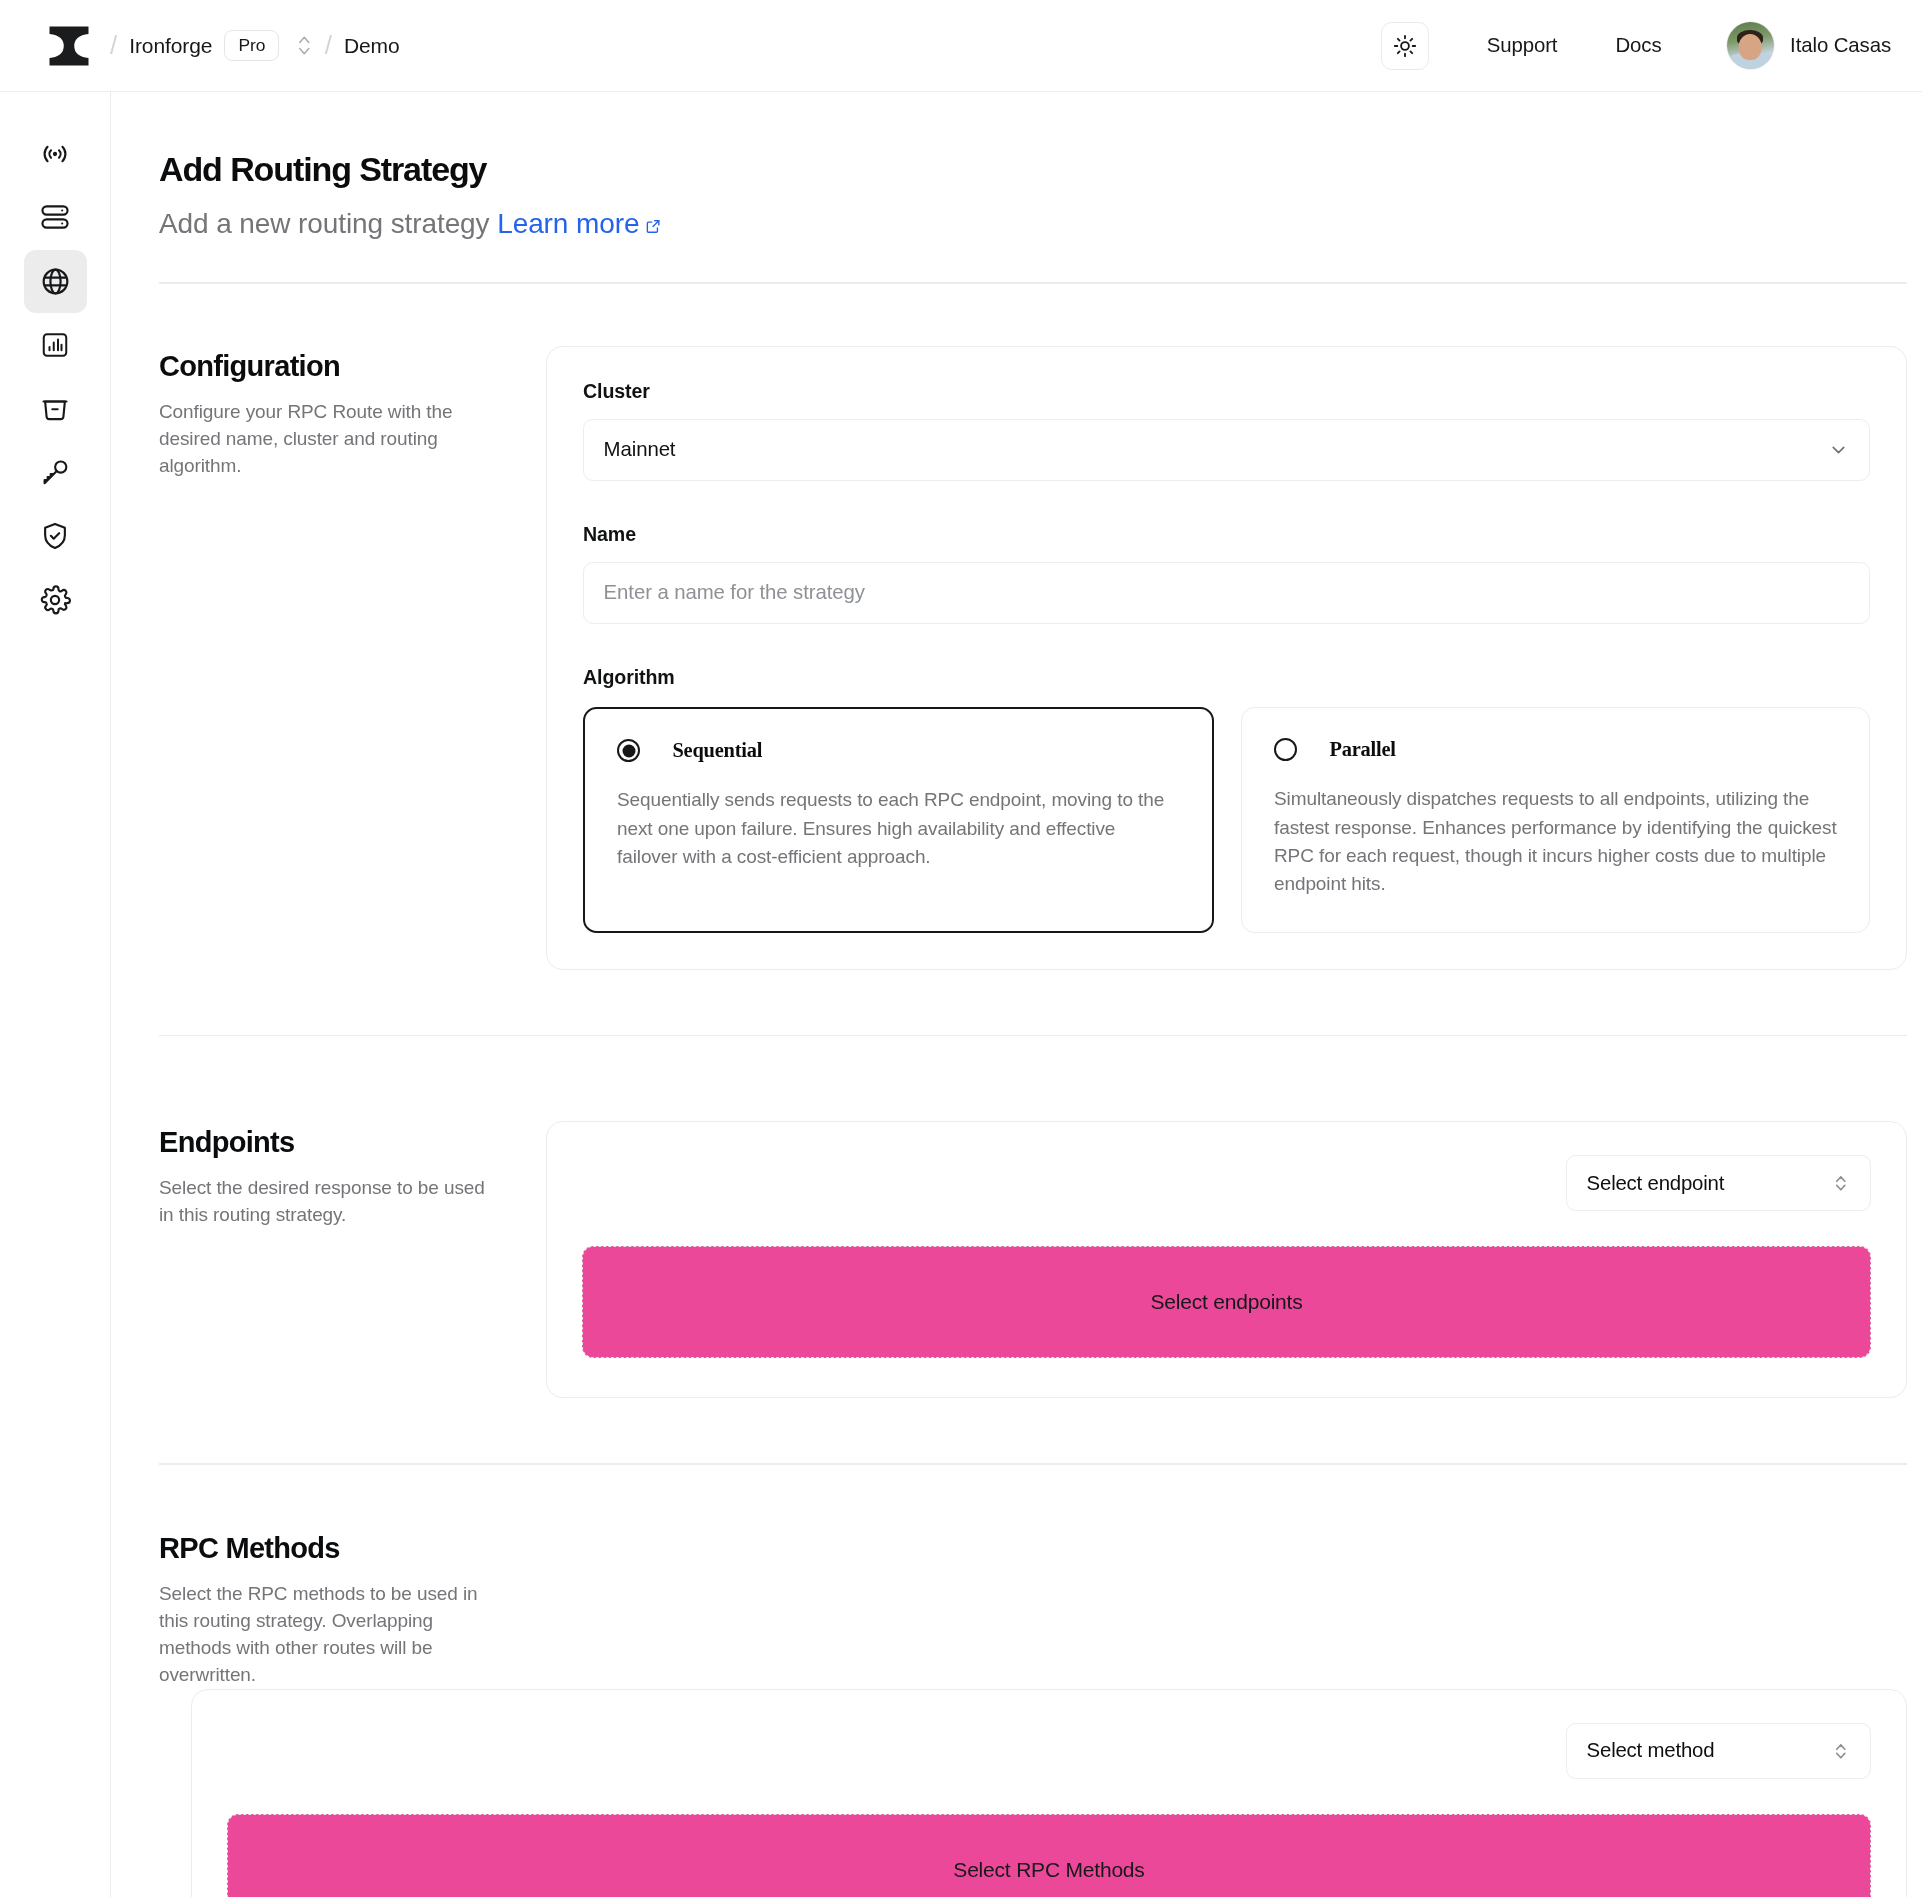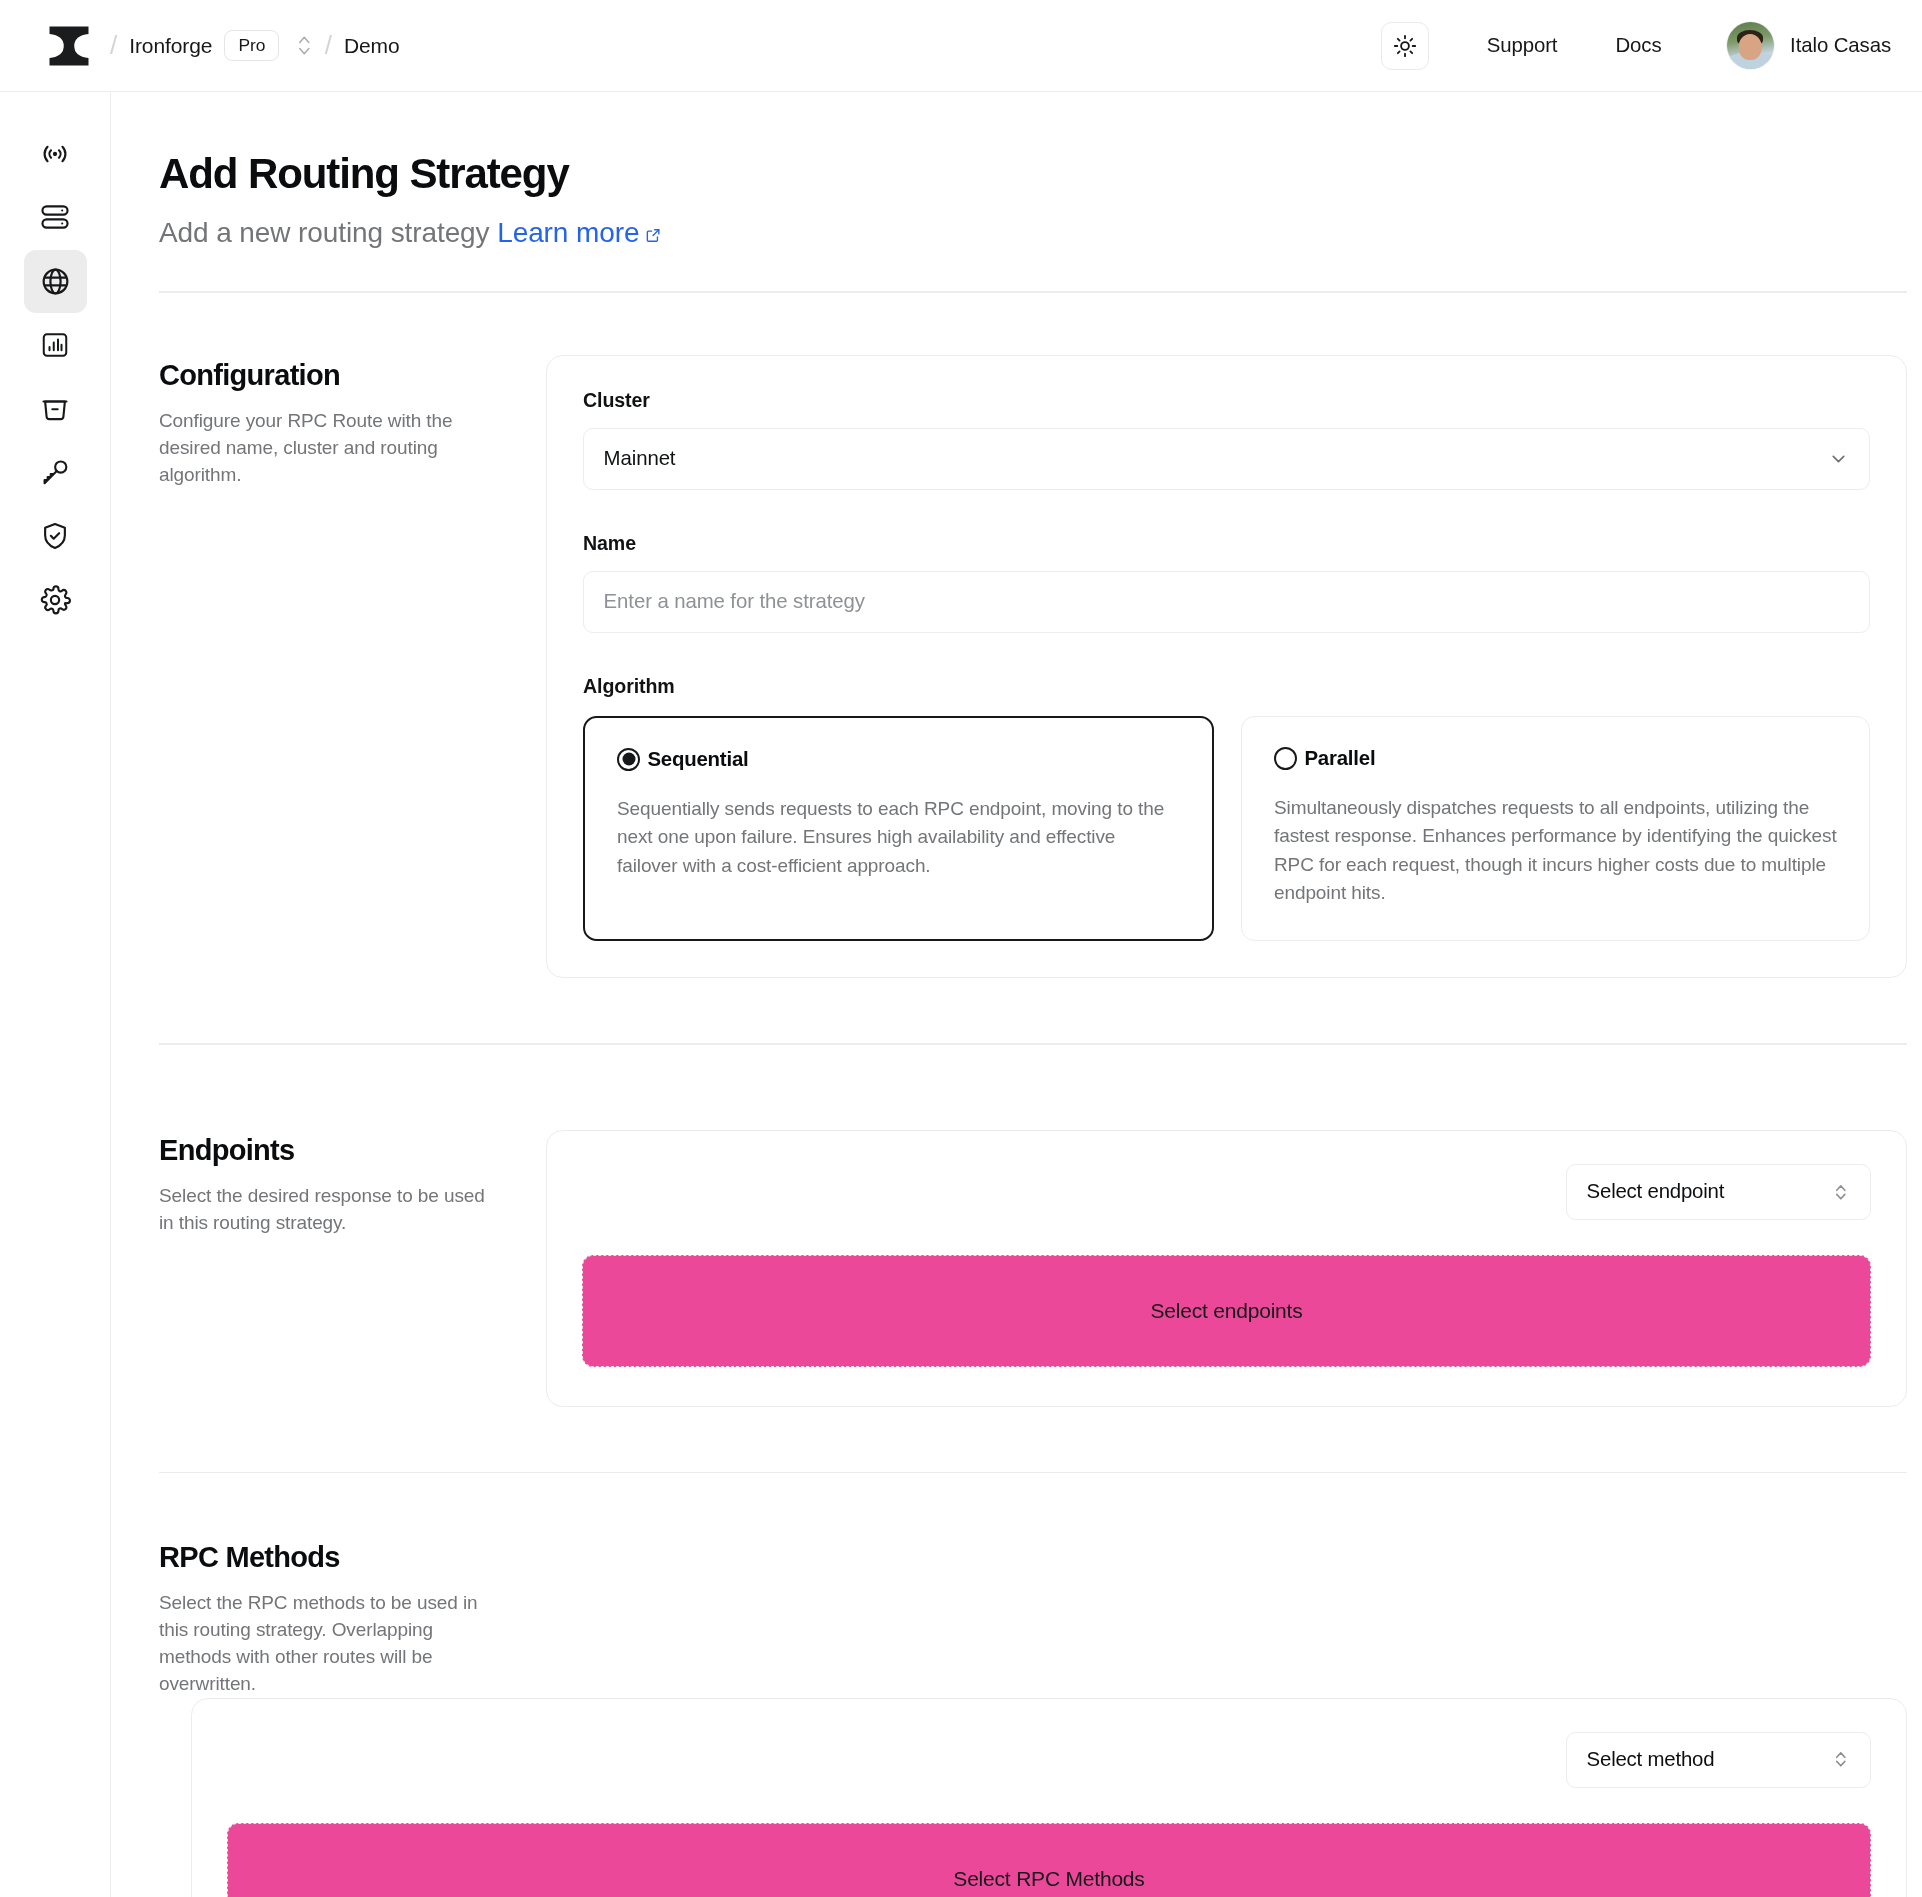--- a/index.html
+++ b/index.html
@@ -134,21 +134,21 @@
 
   
   .main {
     position: absolute;
     top: 92px; left: 111px;
     width: 1812px;
     padding: 0;
   }
   .page-head { padding: 59px 0 0 48px; }
   .page-title {
-    font-size: 42px;
+    font-size: 34px;
     font-weight: 700;
     color: #0b0c0e;
     letter-spacing: -1.1px;
     line-height: 1.1;
   }
   .page-sub {
     margin-top: 19.6px;
     font-size: 28px;
     color: #737578;
     letter-spacing: -0.1px;
@@ -237,21 +237,21 @@
     gap: 27px;
   }
   .algo-card {
     flex: 1;
     border: 1.5px solid #ececee;
     border-radius: 13.6px;
     padding: 30px 32px 33px;
     min-height: 202px;
   }
   .algo-card.selected { border-color: #17181a; border-width: 2px; }
-  .algo-head { display: flex; align-items: flex-start; gap: 7px; }
+  .algo-head { display: flex; align-items: flex-start; gap: 32px; font-family: Liberation Serif, serif; }
   .radio {
     width: 23.4px; height: 23.4px;
     border: 2px solid #17181a;
     border-radius: 50%;
     flex: none;
     position: relative;
     background: #fff;
   }
   .radio.on::after {
     content: "";

